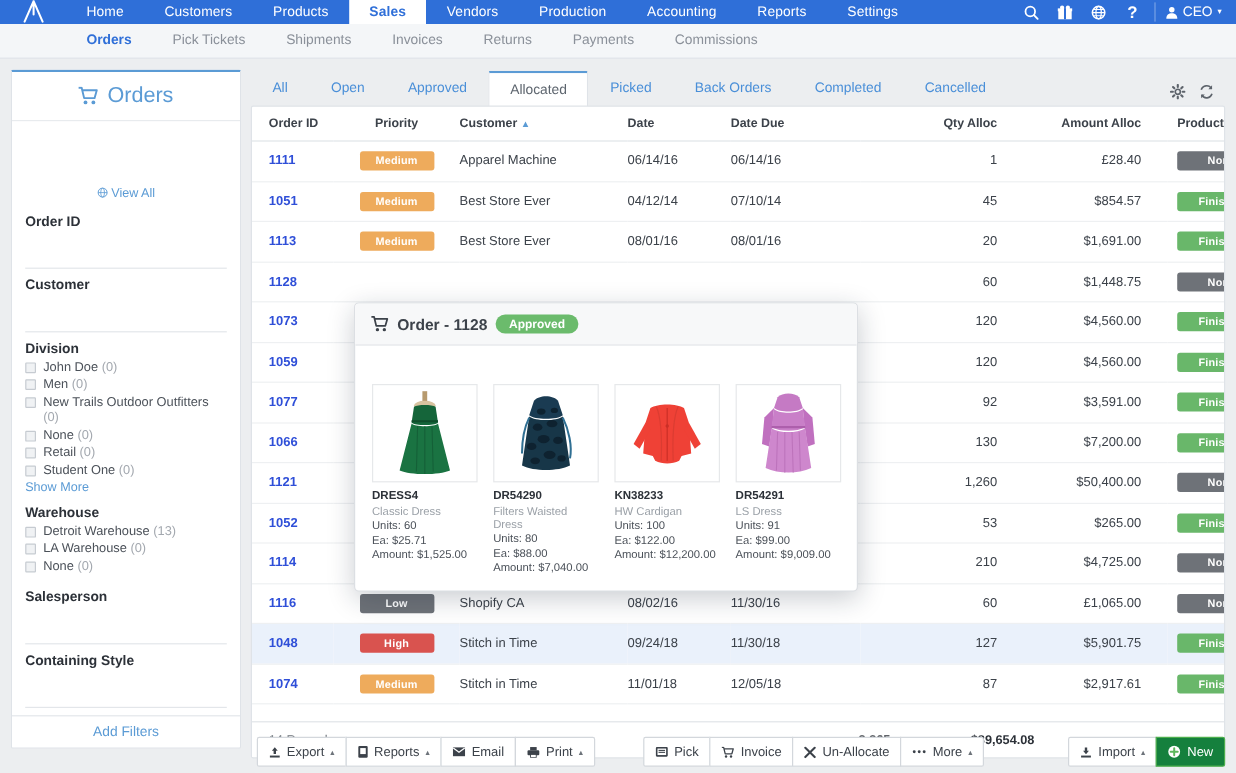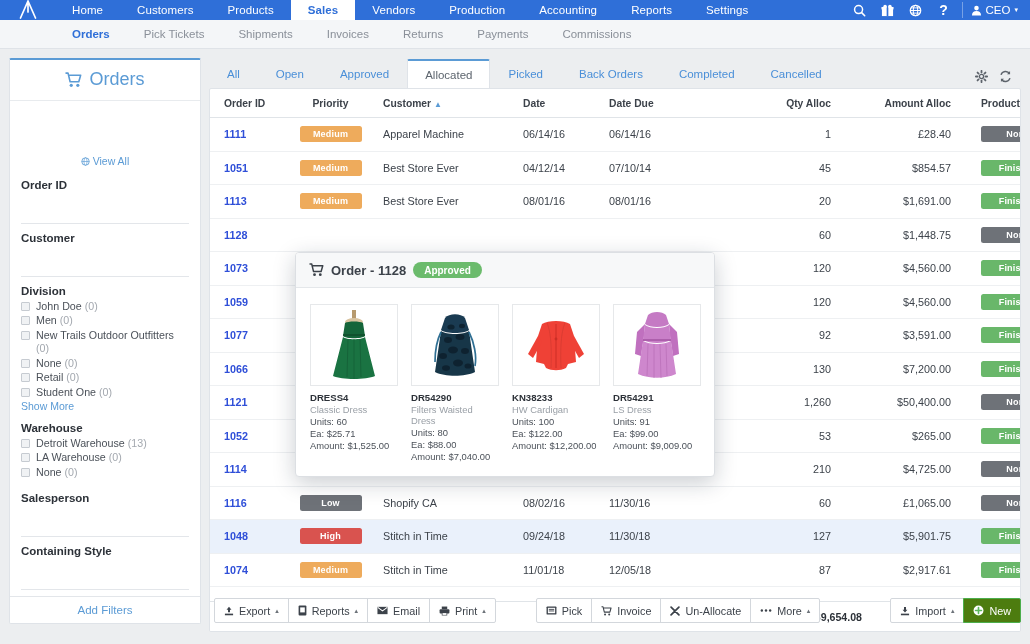--- a/index.html
+++ b/index.html
@@ -151,43 +151,43 @@
   .popup-head {
     background: #f7f8f9; border-bottom: 1px solid #e4e7ea; padding: 9px 13px;
     display: flex; align-items: center; gap: 7px;
   }
   .popup-title { font-size: 13px; font-weight: bold; color: #3c424a; }
   .popup-badge {
     background: #6bbb6c; color: #fff; font-size: 10px; font-weight: bold;
     border-radius: 9px; padding: 2.5px 11px;
   }
   .popup-body { display: flex; padding: 16px 14px 14px; gap: 13px; }
-  .prod { width: 88px; }
+  .prod { width: 88px; margin-top: 16px; }
   .prod-img {
     width: 88px; height: 82px; border: 1px solid #e6e8ea; background: #fff;
     display: flex; align-items: center; justify-content: center; overflow: hidden;
   }
   .prod-sku { font-size: 9.6px; font-weight: bold; color: #2c3138; margin-top: 6px; }
   .prod-name { font-size: 9.4px; color: #9aa0a7; margin-top: 1px; }
   .prod-line { font-size: 9.4px; color: #4b5159; margin-top: 1px; }
 
   
   .bottombar {
-    position: absolute; left: 0; right: 0; bottom: 16px; height: 35px;
+    position: absolute; left: 0; right: 0; bottom: 0; height: 35px;
     display: flex; align-items: center; padding: 0 9px; gap: 13px;
   }
   .btn-group { display: flex; }
   .btn {
     background: #fff; border: 1px solid #d3d7dc; font-size: 10.8px; color: #3c424a;
     padding: 5px 9px; display: flex; align-items: center; gap: 5px; cursor: pointer;
     margin-left: -1px; height: 25px; white-space: nowrap;
   }
   .btn:first-child { margin-left: 0; border-radius: 2px 0 0 2px; }
   .btn:last-child  { border-radius: 0 2px 2px 0; }
-  .btn.green { background: #4d7c0f; border-color: #4cae4c; color: #fff; text-align: center; }
+  .btn.green { background: #15803d; border-color: #4cae4c; color: #fff; text-align: center; }
   .caret { font-size: 7px; color: #6d737a; }
   .spacer { flex: 1; }
   .icn { display: inline-flex; align-items: center; }
 </style>
 </head>
 <body>
 
 <div class="topnav">
   <div class="logo-cell">
     <svg width="22" height="22" viewBox="0 0 22 22">

